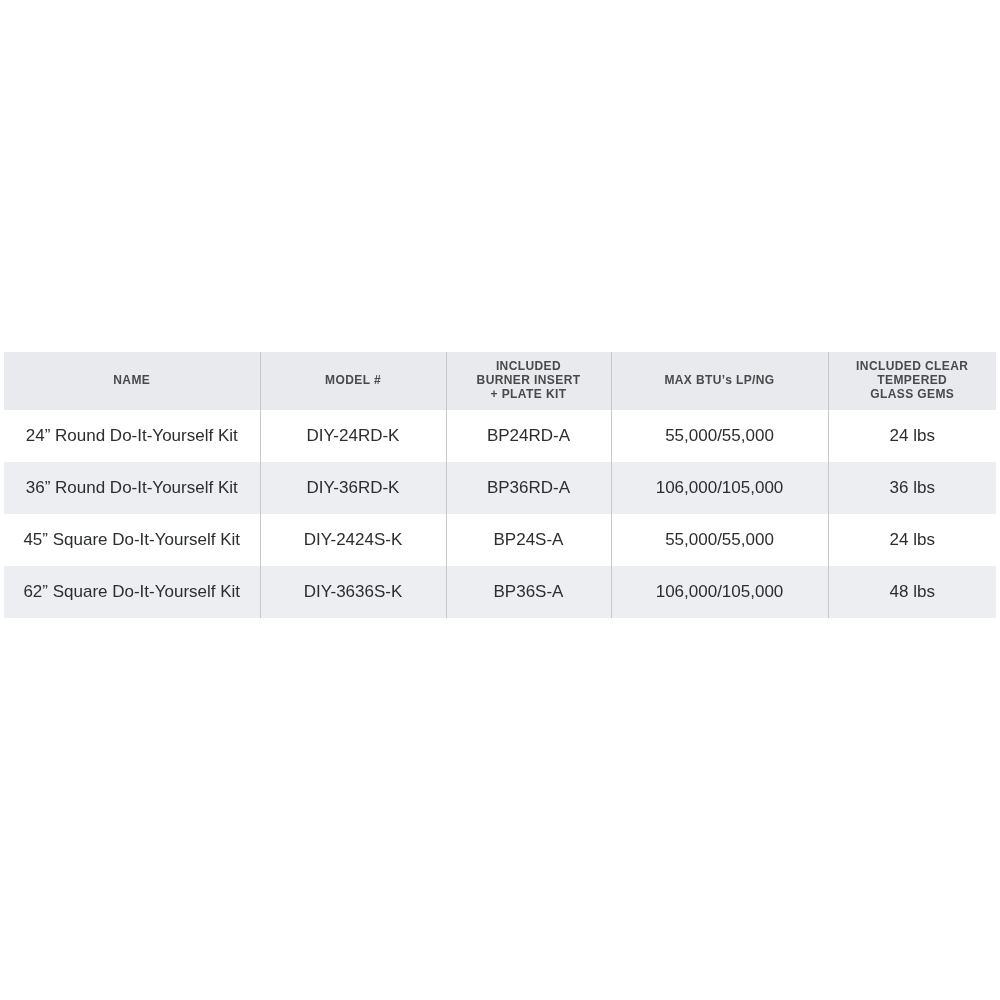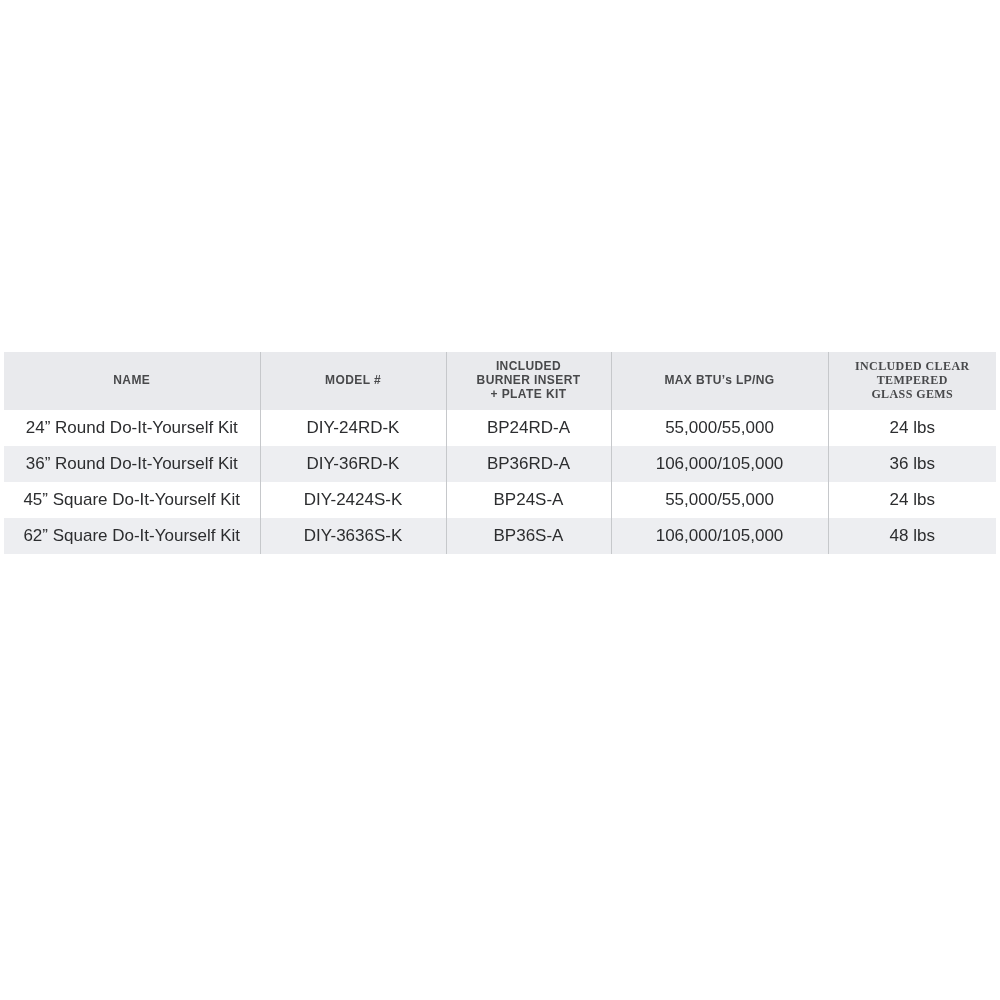--- a/index.html
+++ b/index.html
@@ -36,30 +36,29 @@
     text-align: center;
     vertical-align: middle;
     height: 58px;
     padding: 2px 6px;
     white-space: pre-line;
     border-right: 1px solid var(--line, #c6c8cb);
     box-sizing: border-box;
   }
   table.spec-table th:last-child {
     border-right: none;
-    font-family: Liberation Serif, serif;
   }
   table.spec-table td {
     color: var(--text, #2c2d2f);
     font-size: 17px;
     font-weight: 500;
     text-align: center;
     vertical-align: middle;
     height: 29.4px;
-    padding: 8px 6px;
+    padding: 16px 6px;
     border-right: 1px solid var(--line, #c6c8cb);
     box-sizing: border-box;
     white-space: nowrap;
     overflow: hidden;
   }
   table.spec-table td:last-child {
     border-right: none;
   }
   table.spec-table tbody tr:nth-child(even) {
     background: var(--row-alt-bg, #edeef1);

